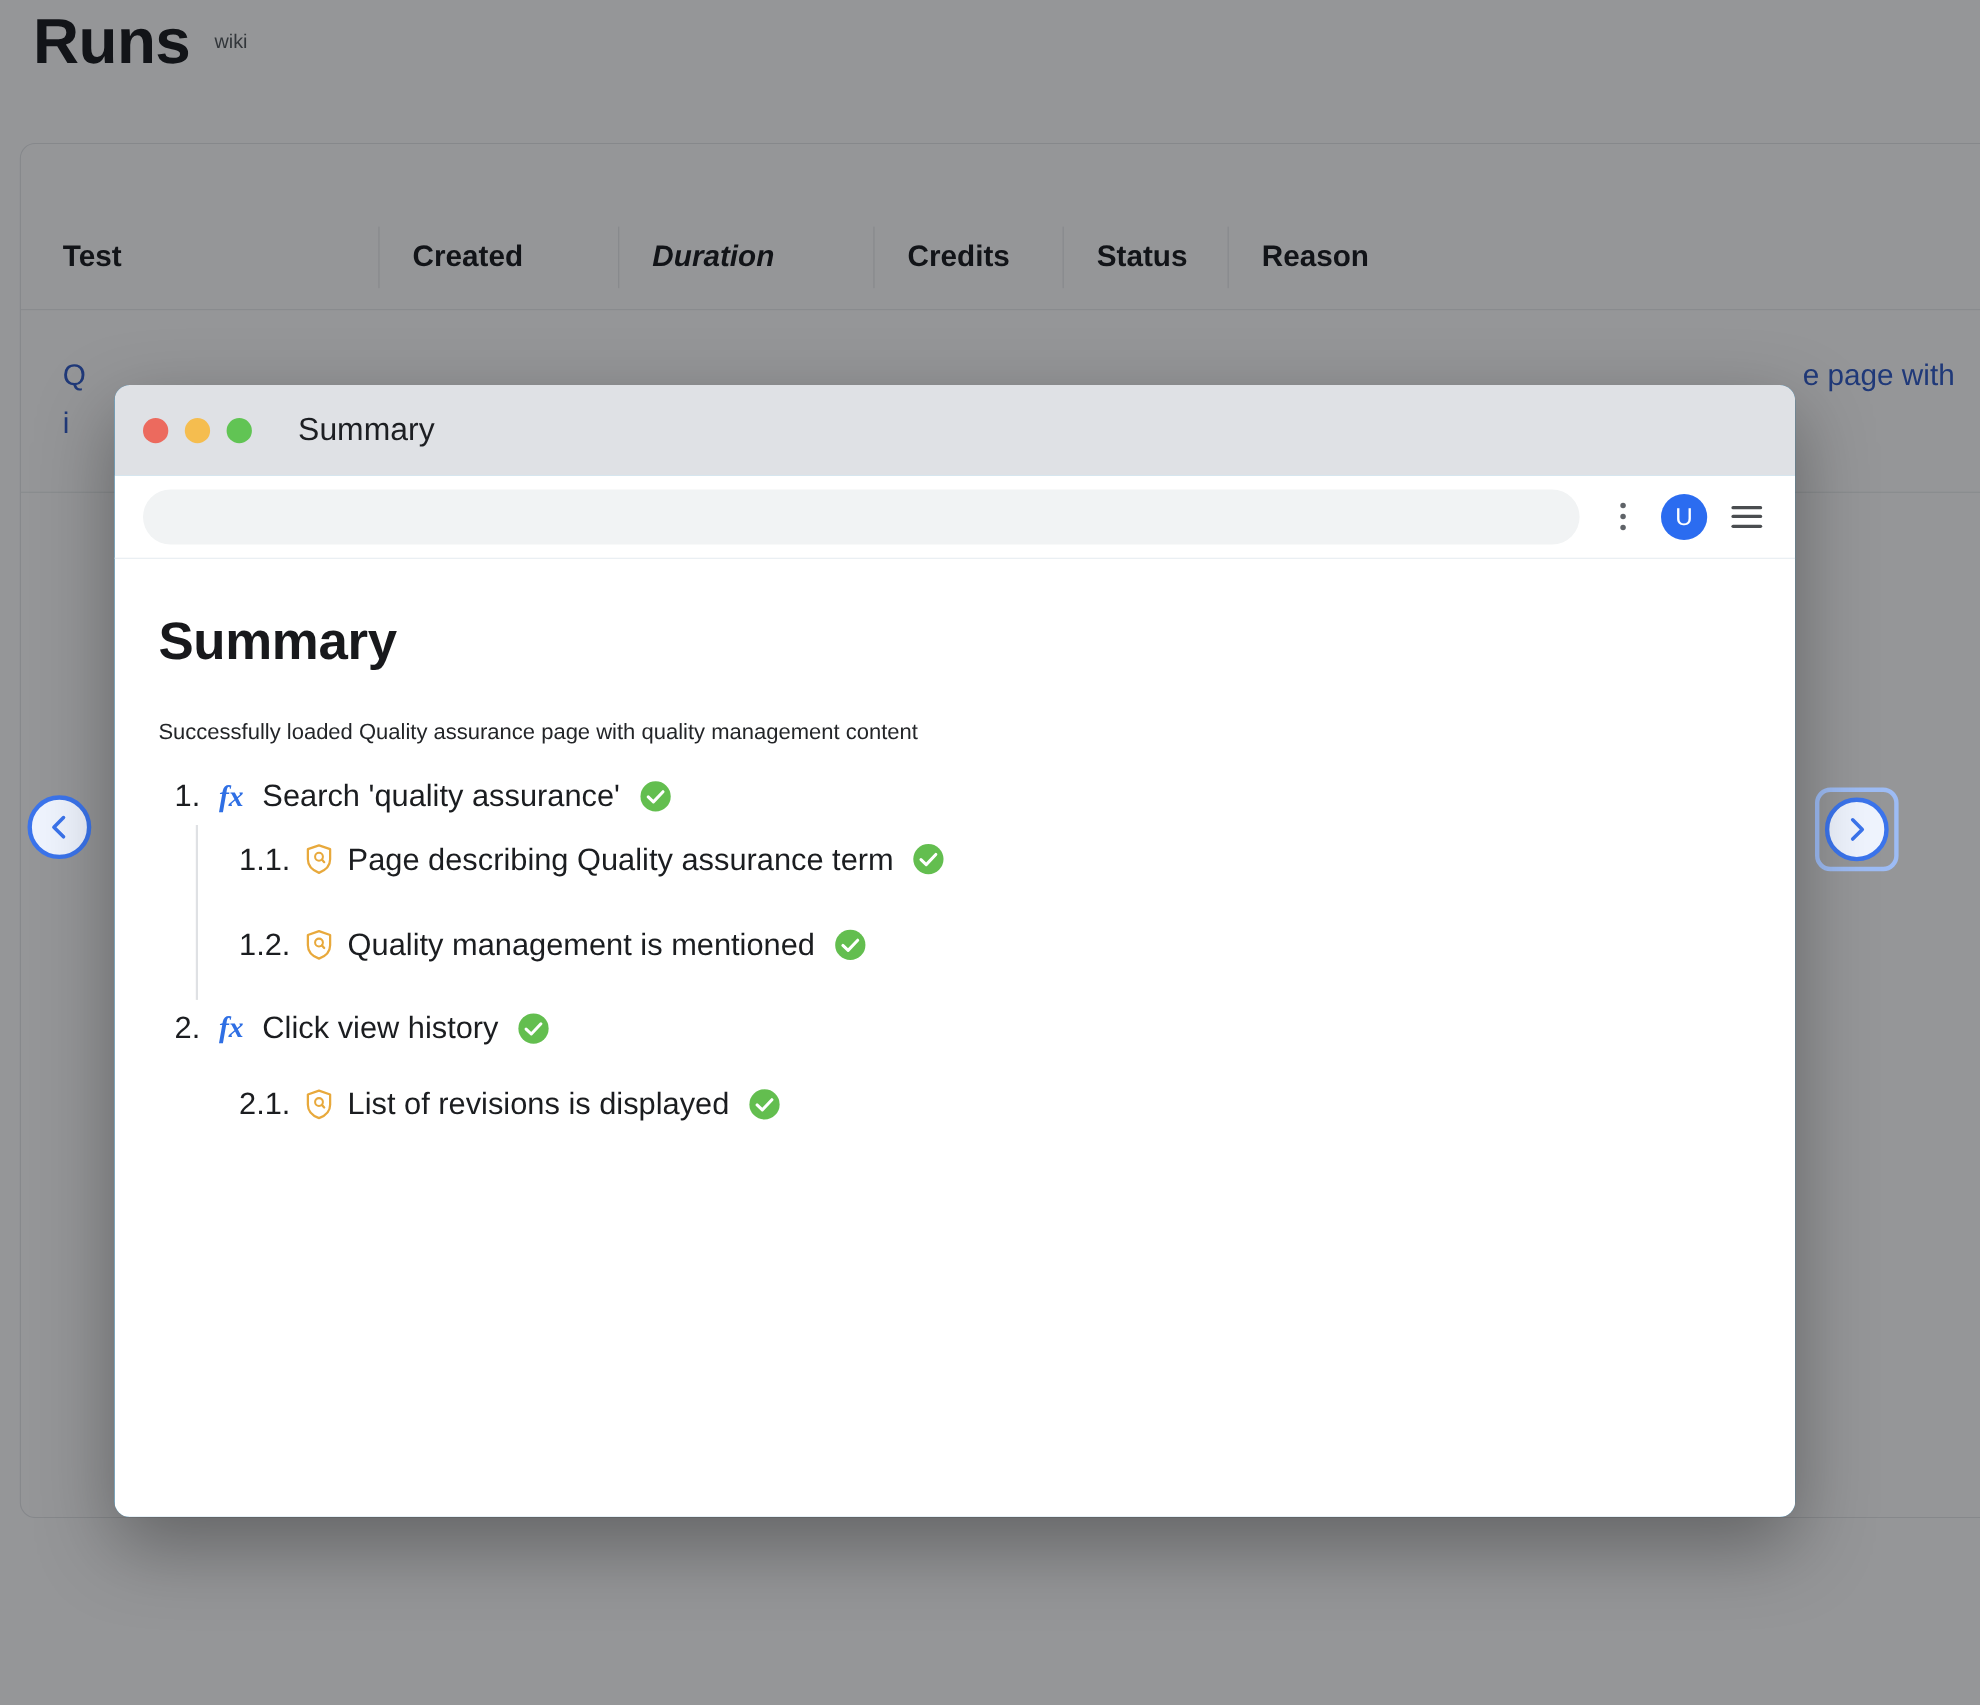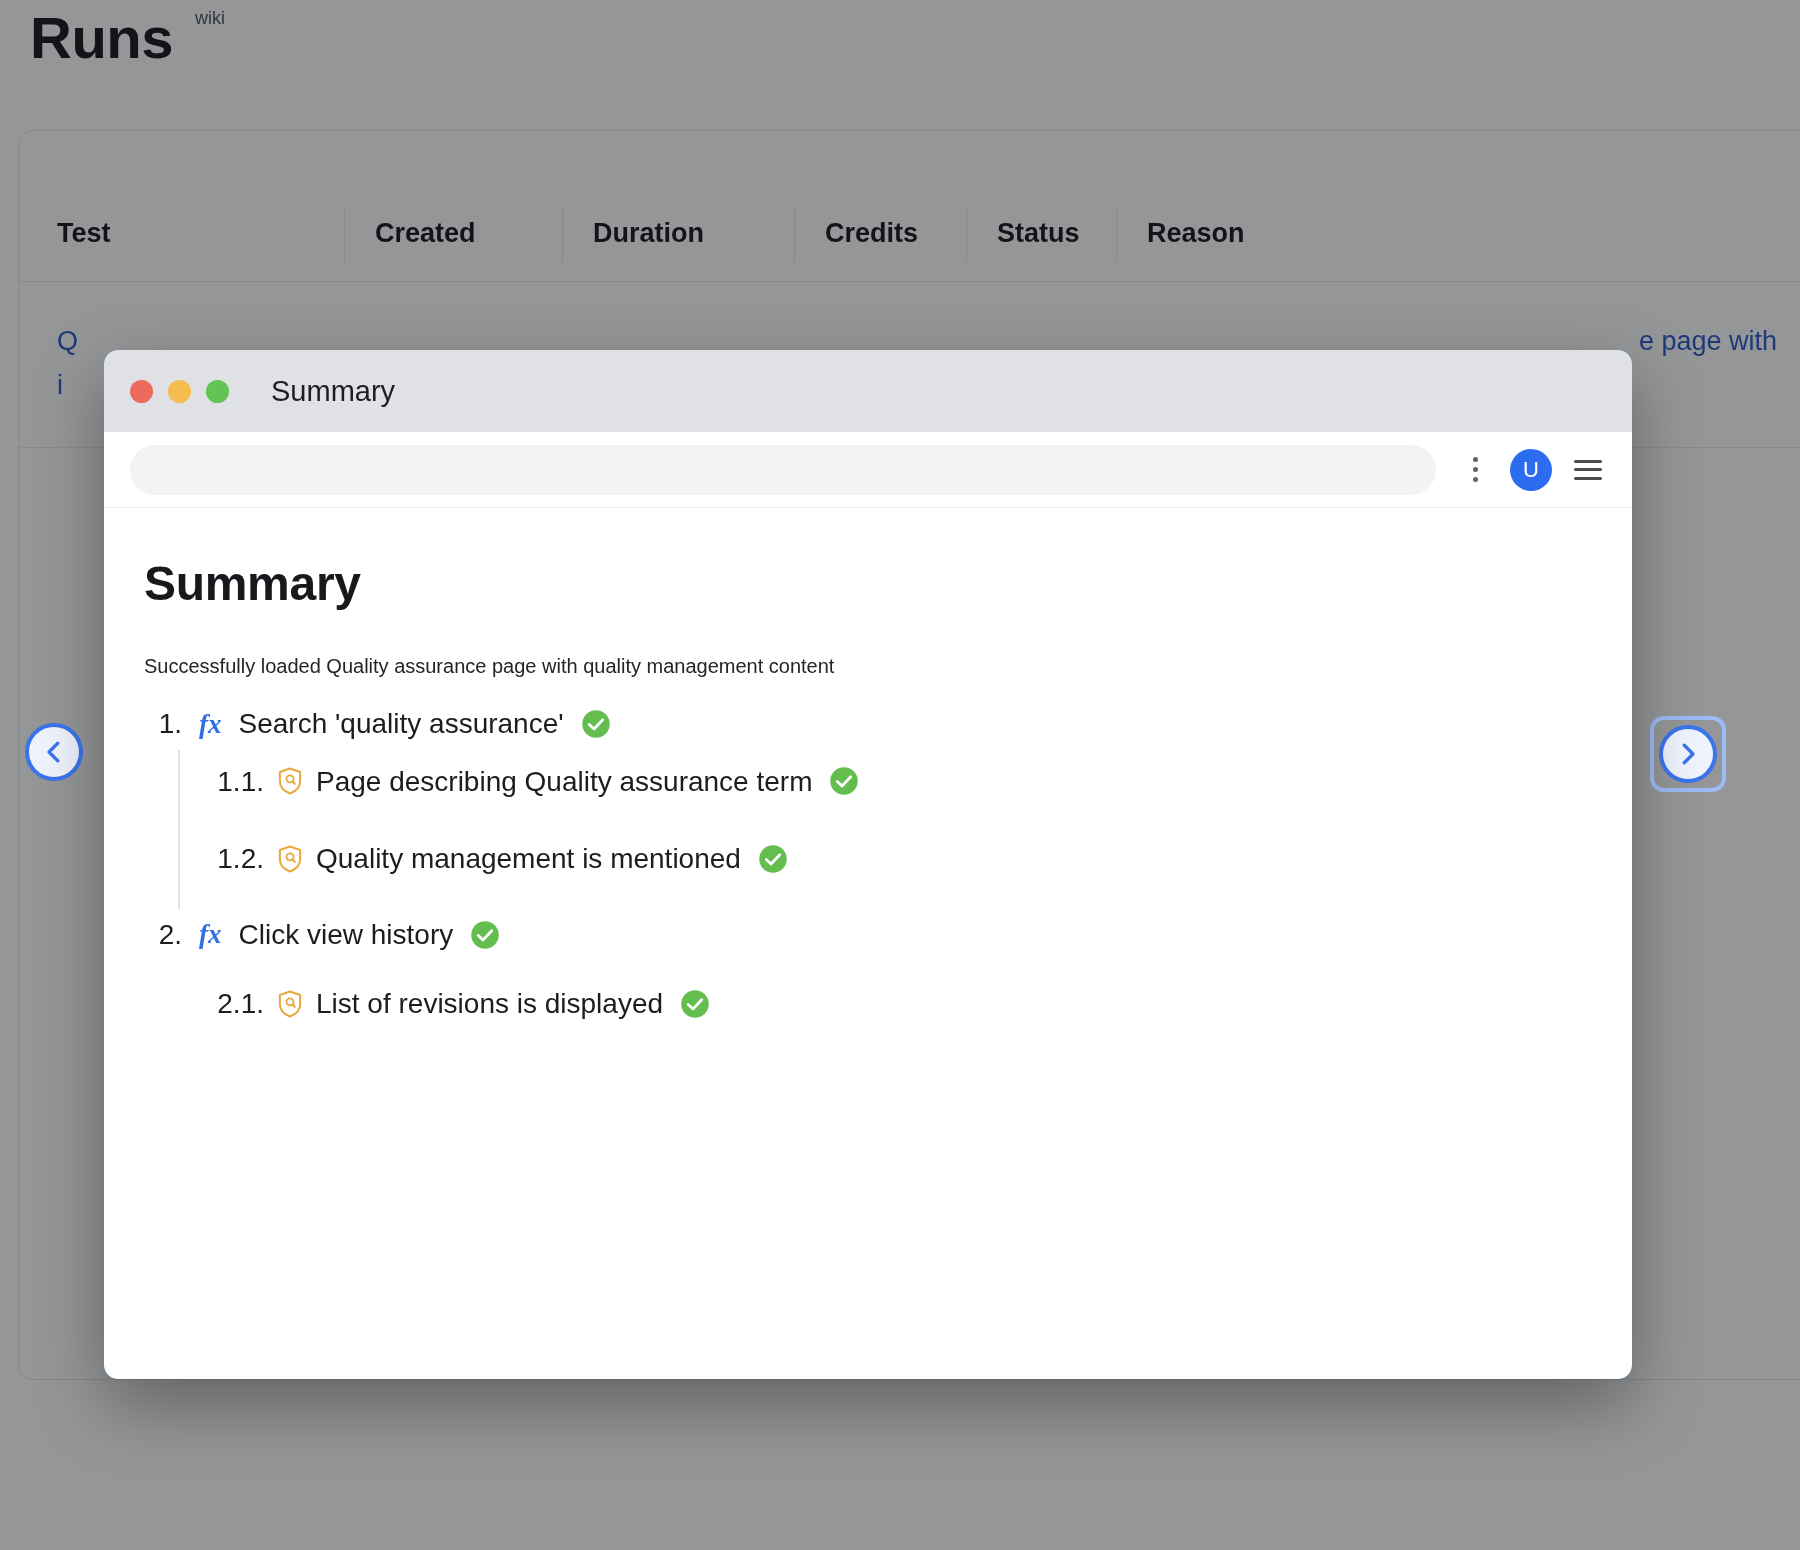--- a/index.html
+++ b/index.html
@@ -20,21 +20,21 @@
   
   .under-page {
     position: absolute;
     inset: 0;
     background: #ffffff;
   }
   .page-header {
     position: absolute;
     left: 30px; top: 8px;
     display: flex;
-    align-items: flex-start;
+    align-items: center;
     gap: 22px;
   }
   .page-title {
     font-size: 58px;
     font-weight: 700;
     color: #111317;
     letter-spacing: -0.5px;
     line-height: 1.05;
   }
   .page-subtitle {
@@ -67,21 +67,21 @@
     color: #111317;
     padding: 0 30px 0 0;
     display: flex;
     align-items: center;
     height: 56px;
     border-right: 1px solid #e3e5e8;
   }
   .th:last-child { border-right: none; }
   .th-test     { width: 288px; }
   .th-created  { width: 218px; padding-left: 30px; }
-  .th-duration { width: 232px; padding-left: 30px; }
+  .th-duration { width: 232px; padding-left: 30px; font-style: italic; }
   .th-credits  { width: 172px; padding-left: 30px; }
   .th-status   { width: 150px; padding-left: 30px; }
   .th-reason   { width: 260px; padding-left: 30px; }
 
   .runs-row {
     padding: 38px 38px 40px 38px;
     border-bottom: 1px solid #e8eaec;
     min-height: 160px;
   }
   .runs-row-link {

